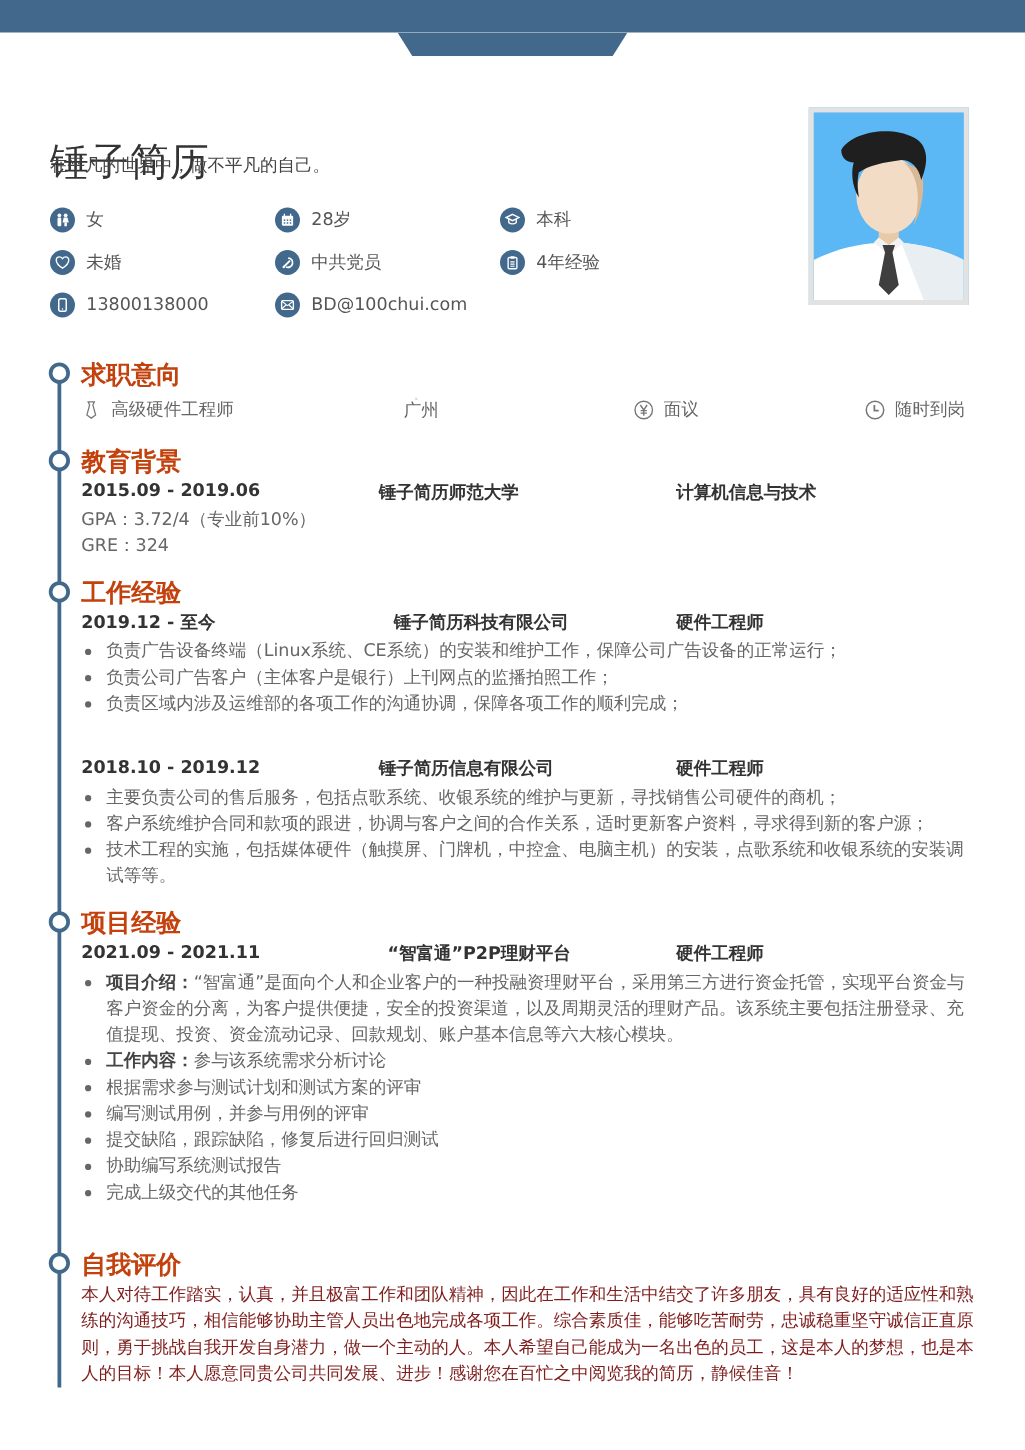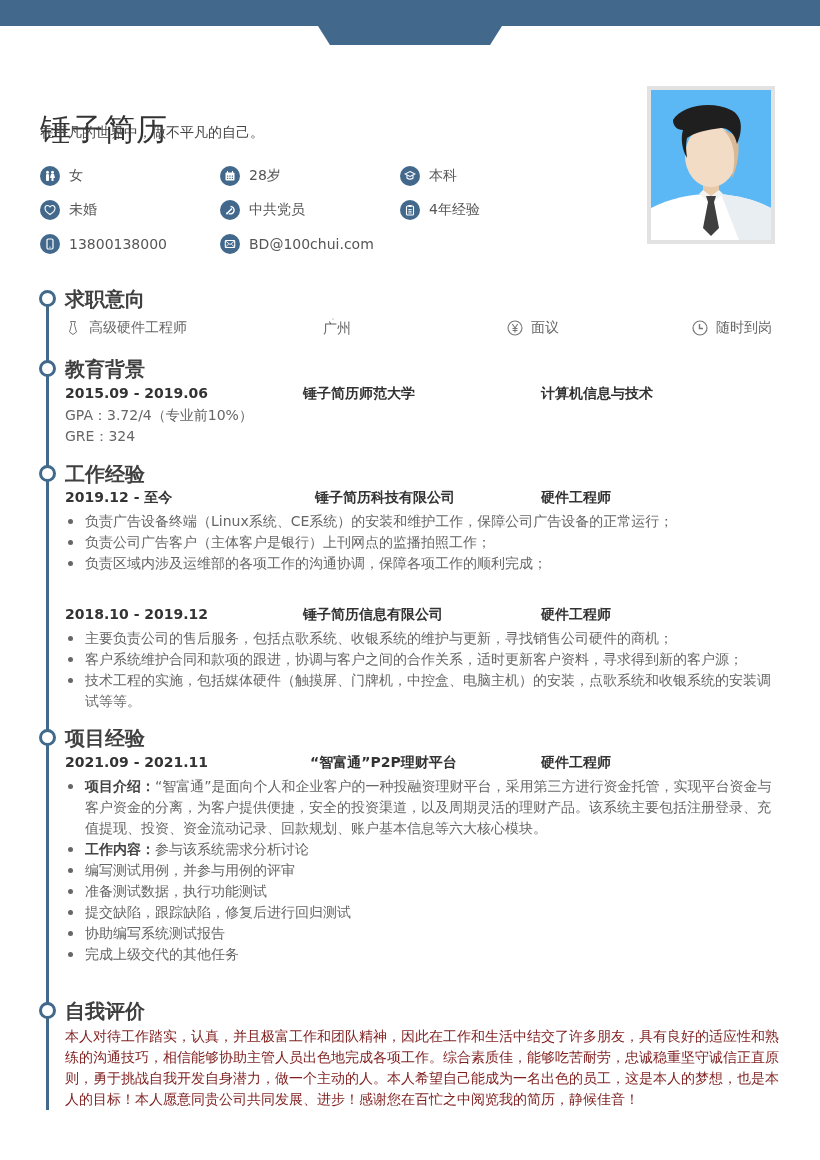--- a/index.html
+++ b/index.html
@@ -14,21 +14,21 @@
   .motto { position: absolute; left: 40px; top: 124px; font-size: 14px; color: #444; }
 
   .info-item { position: absolute; display: flex; align-items: center; height: 22px; font-size: 14px; color: #555; }
   .info-icon { width: 20px; height: 20px; border-radius: 50%; background: #42698c; margin-right: 9px; display: flex; align-items: center; justify-content: center; }
   .info-icon svg { width: 12px; height: 12px; }
 
   .photo { position: absolute; left: 647px; top: 86px; width: 128px; height: 158px; border: 4px solid #e2e2e2; background: #5bb8f5; overflow: hidden; }
 
   .timeline-line { position: absolute; left: 46px; top: 300px; width: 3px; height: 810px; background: #42698c; }
   .sec-dot { position: absolute; left: 39px; width: 17px; height: 17px; border-radius: 50%; border: 3px solid #42698c; background: #fff; }
-  .sec-title { position: absolute; left: 65px; font-size: 20px; font-weight: bold; color: #404040; }
+  .sec-title { position: absolute; left: 65px; font-size: 20px; font-weight: bold; color: #c2410c; }
 
   .intent-item { position: absolute; top: 318px; display: flex; align-items: center; font-size: 14px; color: #666; height: 20px; }
   .intent-item svg { width: 16px; height: 16px; margin-right: 8px; }
 
   .row-head { position: absolute; font-size: 14px; font-weight: bold; color: #333; height: 20px; }
   .plain { position: absolute; left: 65px; font-size: 14px; color: #666; }
 
   .bullets { position: absolute; left: 65px; width: 715px; list-style: none; font-size: 14px; color: #666; line-height: 21px; }
   .bullets li { position: relative; padding-left: 20px; }
   .bullets li::before { content: ""; position: absolute; left: 3px; top: 8px; width: 5px; height: 5px; border-radius: 50%; background: #666; }
@@ -207,22 +207,22 @@
 </ul>
 
 <div class="sec-dot" style="top:729px;"></div>
 <h2 class="sec-title" style="top:725px;">项目经验</h2>
 <div class="row-head" style="left:65px;top:754px;">2021.09 - 2021.11</div>
 <div class="row-head" style="left:310px;top:754px;">“智富通”P2P理财平台</div>
 <div class="row-head" style="left:541px;top:754px;">硬件工程师</div>
 <ul class="bullets" style="top:776px;">
   <li><b>项目介绍：</b><span>“智富通”是面向个人和企业客户的一种投融资理财平台，采用第三方进行资金托管，实现平台资金与客户资金的分离，为客户提供便捷，安全的投资渠道，以及周期灵活的理财产品。该系统主要包括注册登录、充值提现、投资、资金流动记录、回款规划、账户基本信息等六大核心模块。</span></li>
   <li><b>工作内容：</b><span>参与该系统需求分析讨论</span></li>
+  <li>根据需求参与测试计划和测试方案的评审</li>
   <li>编写测试用例，并参与用例的评审</li>
-  <li>准备测试数据，执行功能测试</li>
   <li>提交缺陷，跟踪缺陷，修复后进行回归测试</li>
   <li>协助编写系统测试报告</li>
   <li>完成上级交代的其他任务</li>
 </ul>
 
 <div class="sec-dot" style="top:1002px;"></div>
 <h2 class="sec-title" style="top:998px;">自我评价</h2>
 <p class="para">本人对待工作踏实，认真，并且极富工作和团队精神，因此在工作和生活中结交了许多朋友，具有良好的适应性和熟练的沟通技巧，相信能够协助主管人员出色地完成各项工作。综合素质佳，能够吃苦耐劳，忠诚稳重坚守诚信正直原则，勇于挑战自我开发自身潜力，做一个主动的人。本人希望自己能成为一名出色的员工，这是本人的梦想，也是本人的目标！本人愿意同贵公司共同发展、进步！感谢您在百忙之中阅览我的简历，静候佳音！</p>
 
 </body></html>

